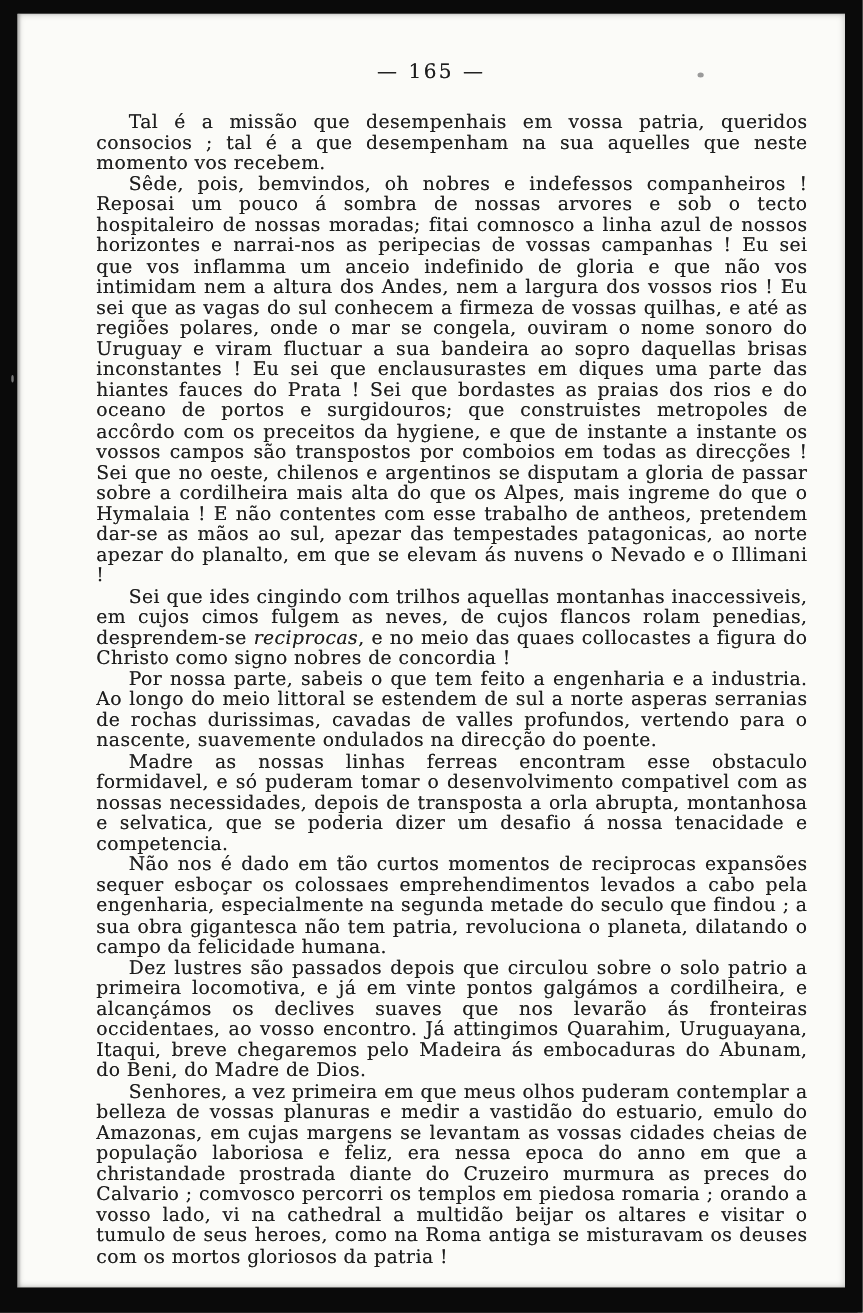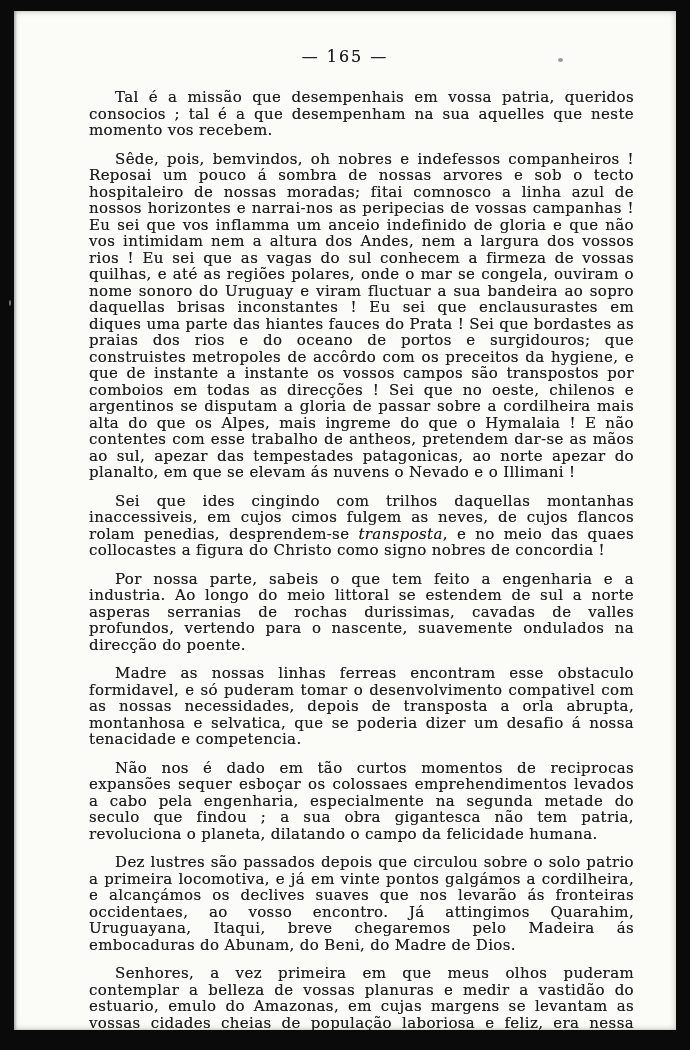--- a/index.html
+++ b/index.html
@@ -41,21 +41,21 @@
   .body-text {
     margin: 23px 30px 0 63px;
     color: #1d1d1d;
     font-size: 15px;
     line-height: 16.5px;
     letter-spacing: 0.35px;
     text-align: justify;
     text-shadow: 0 0 0.5px rgba(20,20,20,0.6);
   }
   .body-text p {
-    margin: 12px;
+    margin: 0;
     padding: 0;
     text-indent: 26px;
   }
   .body-text em {
     font-style: italic;
   }
   .speck {
     position: absolute;
     border-radius: 50%;
   }
@@ -72,21 +72,21 @@
 </style>
 </head>
 <body>
 
 <div class="scan-frame">
   <div class="page">
     <div class="page-number">— 165 —</div>
     <div class="body-text">
       <p>Tal é a missão que desempenhais em vossa patria, queridos consocios ; tal é a que desempenham na sua aquelles que neste momento vos recebem.</p>
       <p>Sêde, pois, bemvindos, oh nobres e indefessos companheiros ! Reposai um pouco á sombra de nossas arvores e sob o tecto hospitaleiro de nossas moradas; fitai comnosco a linha azul de nossos horizontes e narrai-nos as peripecias de vossas campanhas ! Eu sei que vos inflamma um anceio indefinido de gloria e que não vos intimidam nem a altura dos Andes, nem a largura dos vossos rios ! Eu sei que as vagas do sul conhecem a firmeza de vossas quilhas, e até as regiões polares, onde o mar se congela, ouviram o nome sonoro do Uruguay e viram fluctuar a sua bandeira ao sopro daquellas brisas inconstantes ! Eu sei que enclausurastes em diques uma parte das hiantes fauces do Prata ! Sei que bordastes as praias dos rios e do oceano de portos e surgidouros; que construistes metropoles de accôrdo com os preceitos da hygiene, e que de instante a instante os vossos campos são transpostos por comboios em todas as direcções ! Sei que no oeste, chilenos e argentinos se disputam a gloria de passar sobre a cordilheira mais alta do que os Alpes, mais ingreme do que o Hymalaia ! E não contentes com esse trabalho de antheos, pretendem dar-se as mãos ao sul, apezar das tempestades patagonicas, ao norte apezar do planalto, em que se elevam ás nuvens o Nevado e o Illimani !</p>
-      <p><span>Sei que ides cingindo com trilhos daquellas montanhas inaccessiveis, em cujos cimos fulgem as neves, de cujos flancos rolam penedias, desprendem-se </span><em>transposta</em><span>, e no meio das quaes collocastes a figura do Christo como signo nobres de concordia !</span></p>
+      <p><span>Sei que ides cingindo com trilhos aquellas montanhas inaccessiveis, em cujos cimos fulgem as neves, de cujos flancos rolam penedias, desprendem-se </span><em>reciprocas</em><span>, e no meio das quaes collocastes a figura do Christo como signo nobres de concordia !</span></p>
       <p>Por nossa parte, sabeis o que tem feito a engenharia e a industria. Ao longo do meio littoral se estendem de sul a norte asperas serranias de rochas durissimas, cavadas de valles profundos, vertendo para o nascente, suavemente ondulados na direcção do poente.</p>
       <p>Madre as nossas linhas ferreas encontram esse obstaculo formidavel, e só puderam tomar o desenvolvimento compativel com as nossas necessidades, depois de transposta a orla abrupta, montanhosa e selvatica, que se poderia dizer um desafio á nossa tenacidade e competencia.</p>
       <p>Não nos é dado em tão curtos momentos de reciprocas expansões sequer esboçar os colossaes emprehendimentos levados a cabo pela engenharia, especialmente na segunda metade do seculo que findou ; a sua obra gigantesca não tem patria, revoluciona o planeta, dilatando o campo da felicidade humana.</p>
       <p>Dez lustres são passados depois que circulou sobre o solo patrio a primeira locomotiva, e já em vinte pontos galgámos a cordilheira, e alcançámos os declives suaves que nos levarão ás fronteiras occidentaes, ao vosso encontro. Já attingimos Quarahim, Uruguayana, Itaqui, breve chegaremos pelo Madeira ás embocaduras do Abunam, do Beni, do Madre de Dios.</p>
       <p>Senhores, a vez primeira em que meus olhos puderam contemplar a belleza de vossas planuras e medir a vastidão do estuario, emulo do Amazonas, em cujas margens se levantam as vossas cidades cheias de população laboriosa e feliz, era nessa epoca do anno em que a christandade prostrada diante do Cruzeiro murmura as preces do Calvario ; comvosco percorri os templos em piedosa romaria ; orando a vosso lado, vi na cathedral a multidão beijar os altares e visitar o tumulo de seus heroes, como na Roma antiga se misturavam os deuses com os mortos gloriosos da patria !</p>
     </div>
     <div class="speck speck-top-right"></div>
   </div>
   <div class="speck speck-left-border"></div>
 </div>

